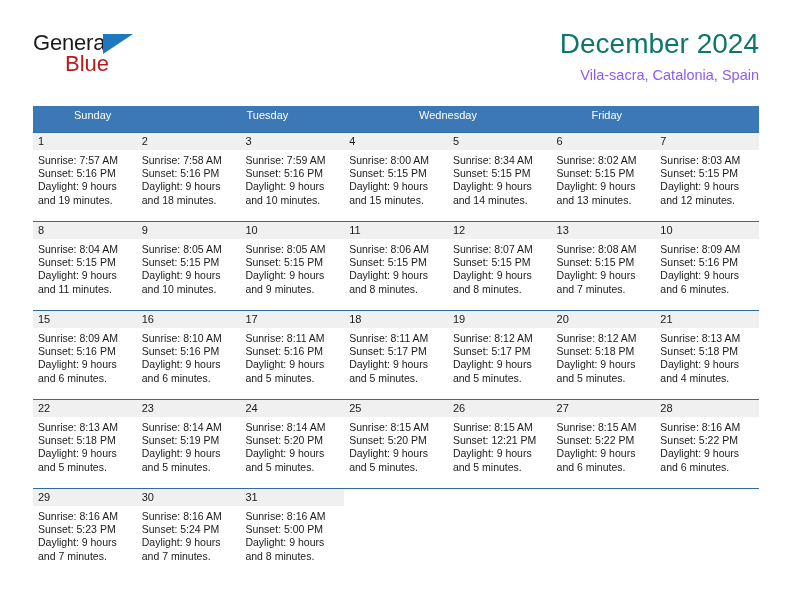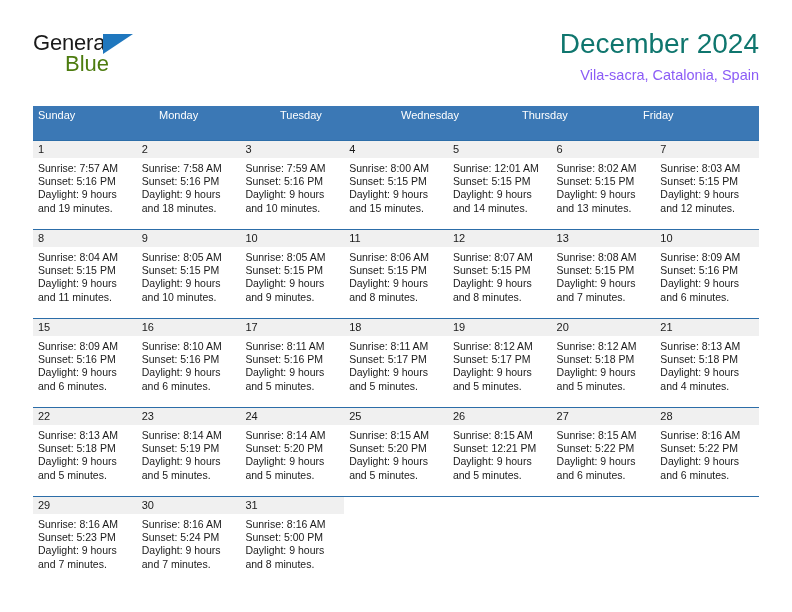--- a/index.html
+++ b/index.html
@@ -55,21 +55,21 @@
     width: 0;
     height: 0;
     border-left: 30px solid #1f77be;
     border-bottom: 20px solid transparent;
   }
   .logo-blue {
     position: absolute;
     left: 32px;
     top: 21px;
     font-size: 22px;
-    color: #4d7c0f;
+    color: #b91c1c;
     font-family: "Liberation Sans", sans-serif;
     line-height: 1;
   }
 
   .title-block {
     position: absolute;
     right: 0px;
     top: 0px;
     text-align: right;
   }
@@ -91,21 +91,22 @@
   .calendar {
     position: absolute;
     left: 33px;
     top: 106px;
     width: 726px;
   }
 
   .dow-row {
     display: flex;
     background: #3b78b5;
-    height: 34px;
+    height: 26px;
+    padding-left: 36px;
   }
   .dow-cell {
     flex: 1 1 0;
     color: #ffffff;
     font-size: 11px;
     line-height: 19px;
     padding-left: 5px;
     box-sizing: border-box;
     overflow: hidden;
     white-space: nowrap;
@@ -172,24 +173,22 @@
       <div class="cal-title">December 2024</div>
       <div class="cal-subtitle">Vila-sacra, Catalonia, Spain</div>
     </div>
 
   </div>
 
   <div class="calendar">
 
     <div class="dow-row">
       <div class="dow-cell">Sunday</div>
-      <div class="dow-cell">Monday</div>
       <div class="dow-cell">Tuesday</div>
       <div class="dow-cell">Wednesday</div>
-      <div class="dow-cell">Thursday</div>
       <div class="dow-cell">Friday</div>
     </div>
 
     <div class="week">
       <div class="day-cell">
         <div class="day-num-band">
             <span class="day-num">1</span>
           </div>
         <div class="day-info">
           <div>Sunrise: 7:57 AM</div>
@@ -229,21 +228,21 @@
           <div>Sunset: 5:15 PM</div>
           <div>Daylight: 9 hours</div>
           <div>and 15 minutes.</div>
         </div>
       </div>
       <div class="day-cell">
         <div class="day-num-band">
             <span class="day-num">5</span>
           </div>
         <div class="day-info">
-          <div>Sunrise: 12:01 AM</div>
+          <div>Sunrise: 8:34 AM</div>
           <div>Sunset: 5:15 PM</div>
           <div>Daylight: 9 hours</div>
           <div>and 14 minutes.</div>
         </div>
       </div>
       <div class="day-cell">
         <div class="day-num-band">
             <span class="day-num">6</span>
           </div>
         <div class="day-info">

